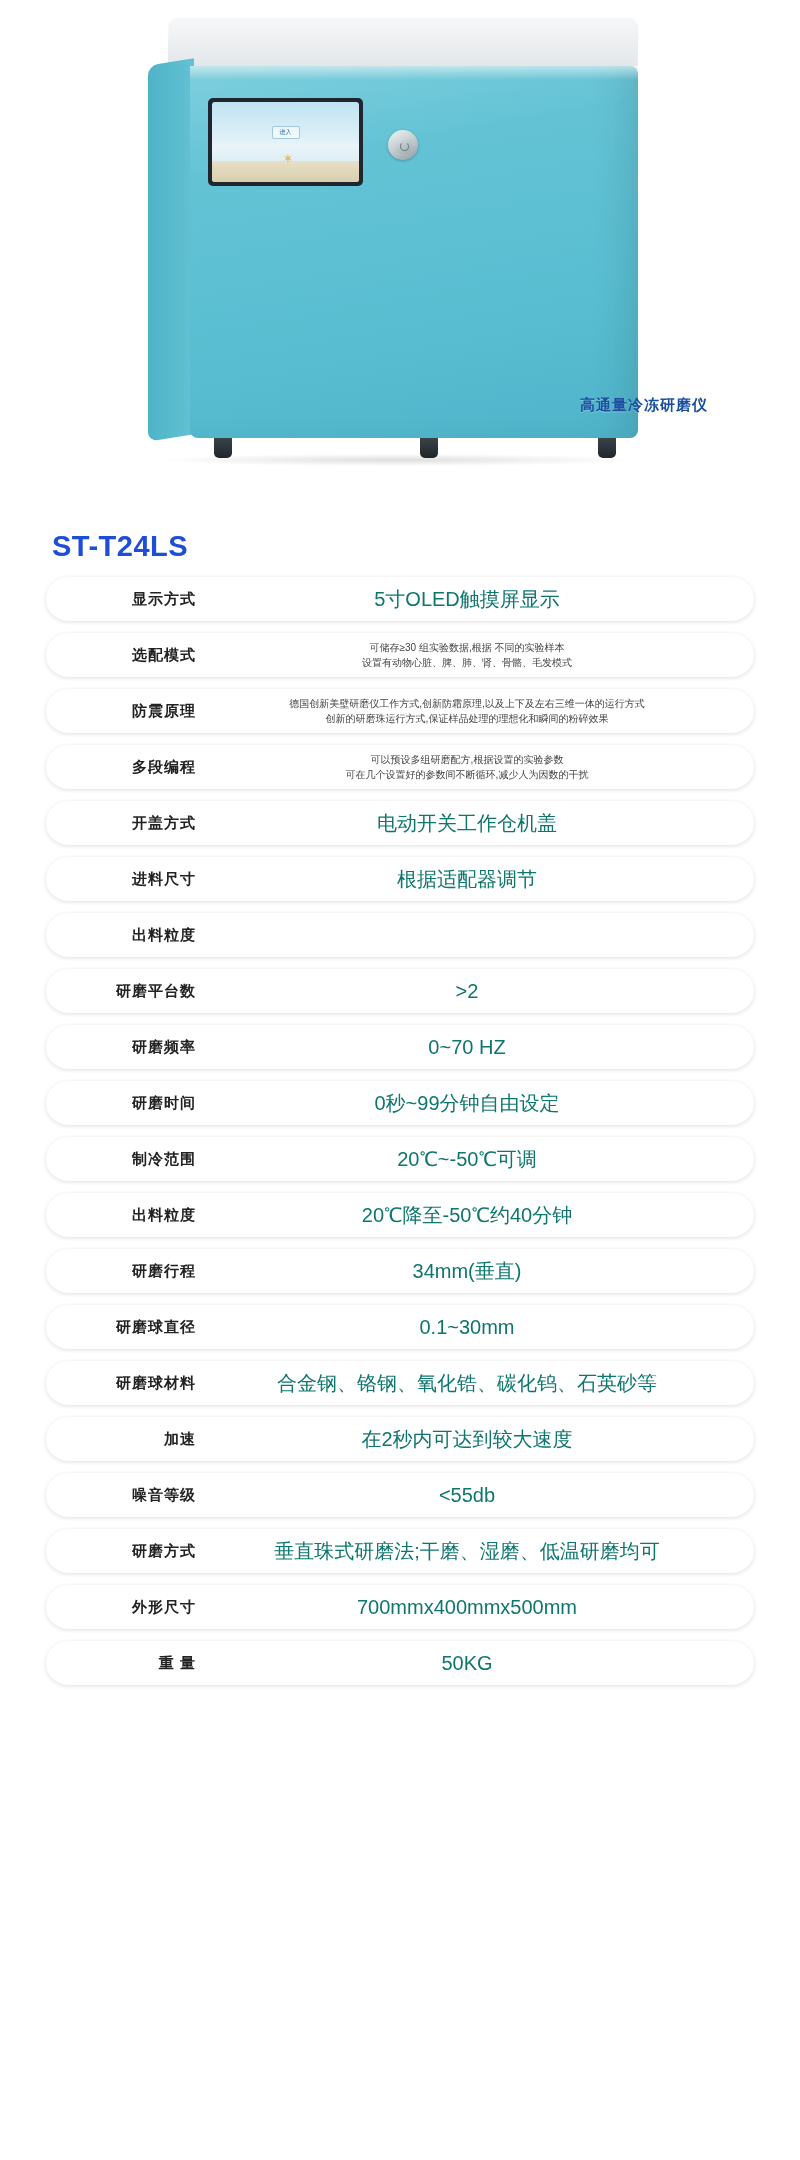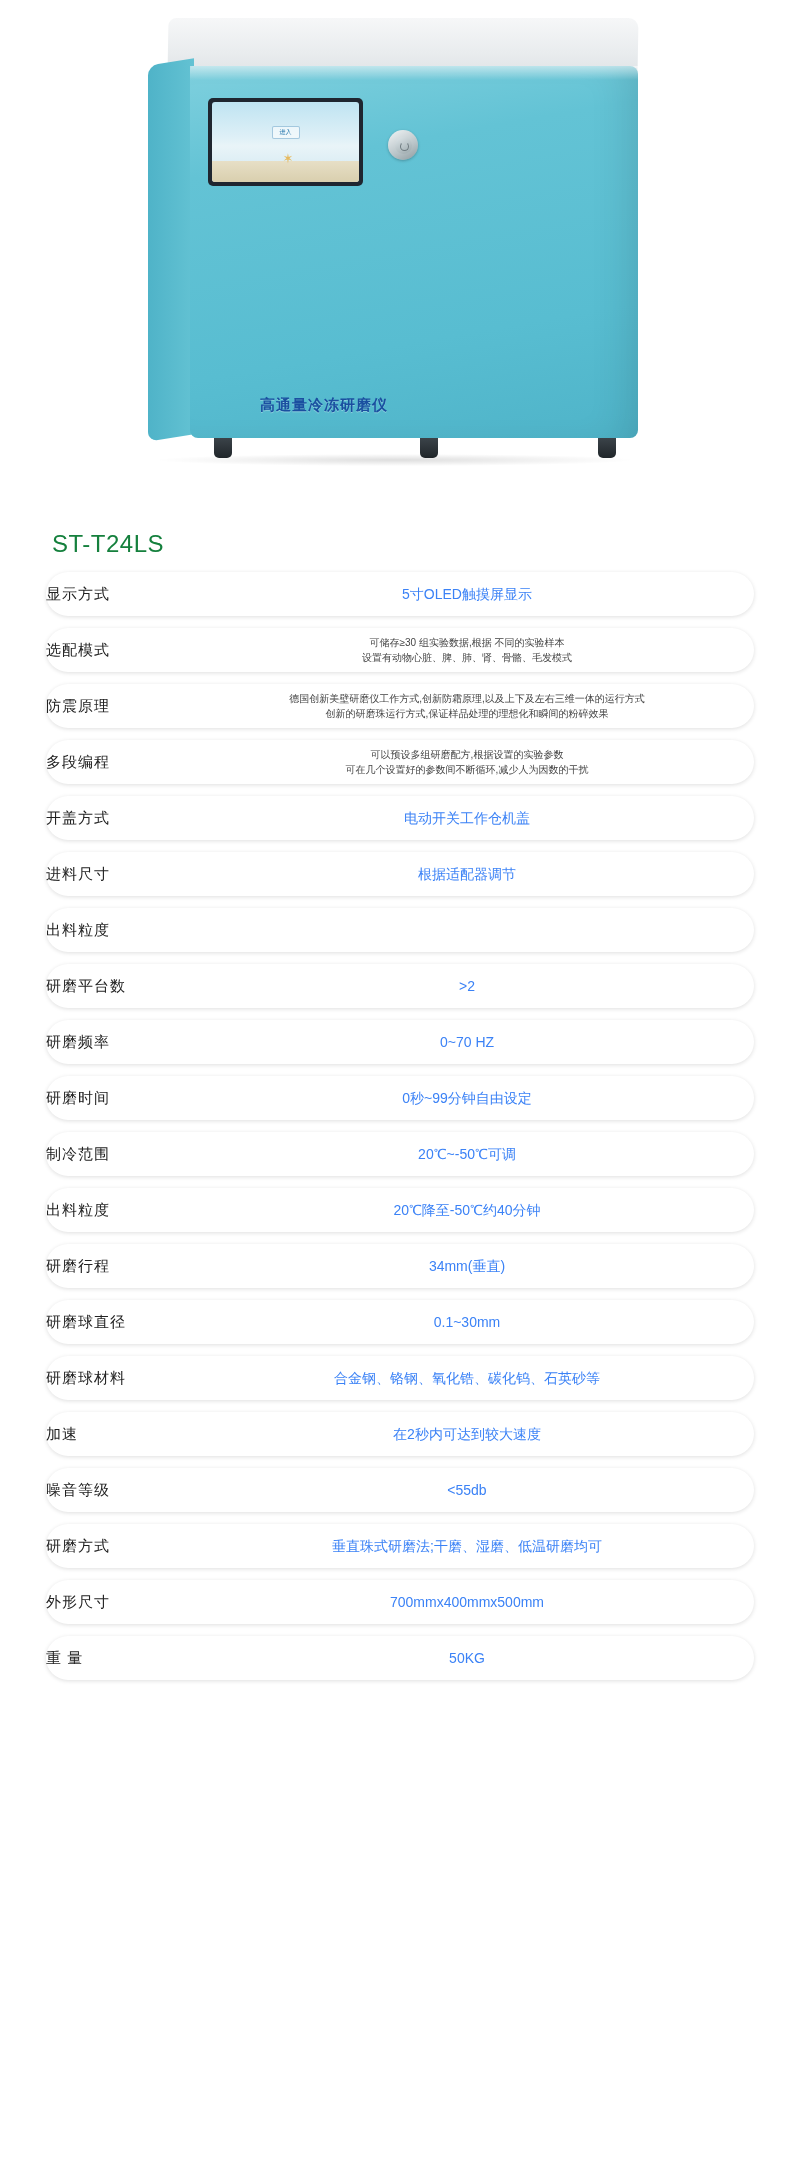--- a/index.html
+++ b/index.html
@@ -123,21 +123,21 @@
     width:7px; height:7px; margin:-3.5px 0 0 -3.5px;
     border-radius:50%;
     border:1px solid #6f7b80;
     border-top-color: transparent;
   }
   
   .brand {
     position: absolute;
     left: 70px; top: 330px;
     width: 448px;
-    text-align: left;
+    text-align: right;
     color: #1a4fa0;
     font-size: 15px;
     letter-spacing: 1px;
     font-weight: bold;
     text-shadow: 0 1px 0 rgba(255,255,255,0.3);
   }
   
   .foot {
     position: absolute;
     top: 420px;
@@ -150,52 +150,52 @@
   .foot.f3 { left: 478px; }
   .shadow-under{
     position:absolute;
     left: 40px; top: 436px; width: 470px; height: 12px;
     background: radial-gradient(ellipse at center, rgba(0,0,0,0.13), rgba(0,0,0,0) 72%);
   }
 
   
   .model {
     margin: 30px 0 14px 52px;
-    font-size: 24px;
-    font-weight: normal;
-    color: #15803d;
+    font-size: 29px;
+    font-weight: bold;
+    color: #1d4ed8;
     letter-spacing: 0.5px;
   }
   .spec-list {
     margin: 0 46px;
   }
   .spec-row {
     display: flex;
     align-items: center;
     background: #ffffff;
     border-radius: 22px;
     box-shadow: 0 1px 4px rgba(0,0,0,0.13);
     margin-bottom: 12px;
     min-height: 44px;
     padding: 6px 0;
   }
   .spec-label {
     width: 150px;
     flex: 0 0 150px;
-    text-align: left;
+    text-align: right;
     font-size: 15px;
-    font-weight: normal;
+    font-weight: bold;
     color: #222;
     letter-spacing: 1px;
   }
   .spec-value {
     flex: 1;
     text-align: center;
-    font-size: 14px;
-    color: #3b82f6;
+    font-size: 20px;
+    color: #0f766e;
     padding-right: 16px;
     line-height: 1.5;
   }
   .spec-value.small {
     font-size: 10px;
     line-height: 1.55;
     color: #444;
   }
   .spec-value .line { display: block; }
   .spacer-bottom { height: 26px; }

